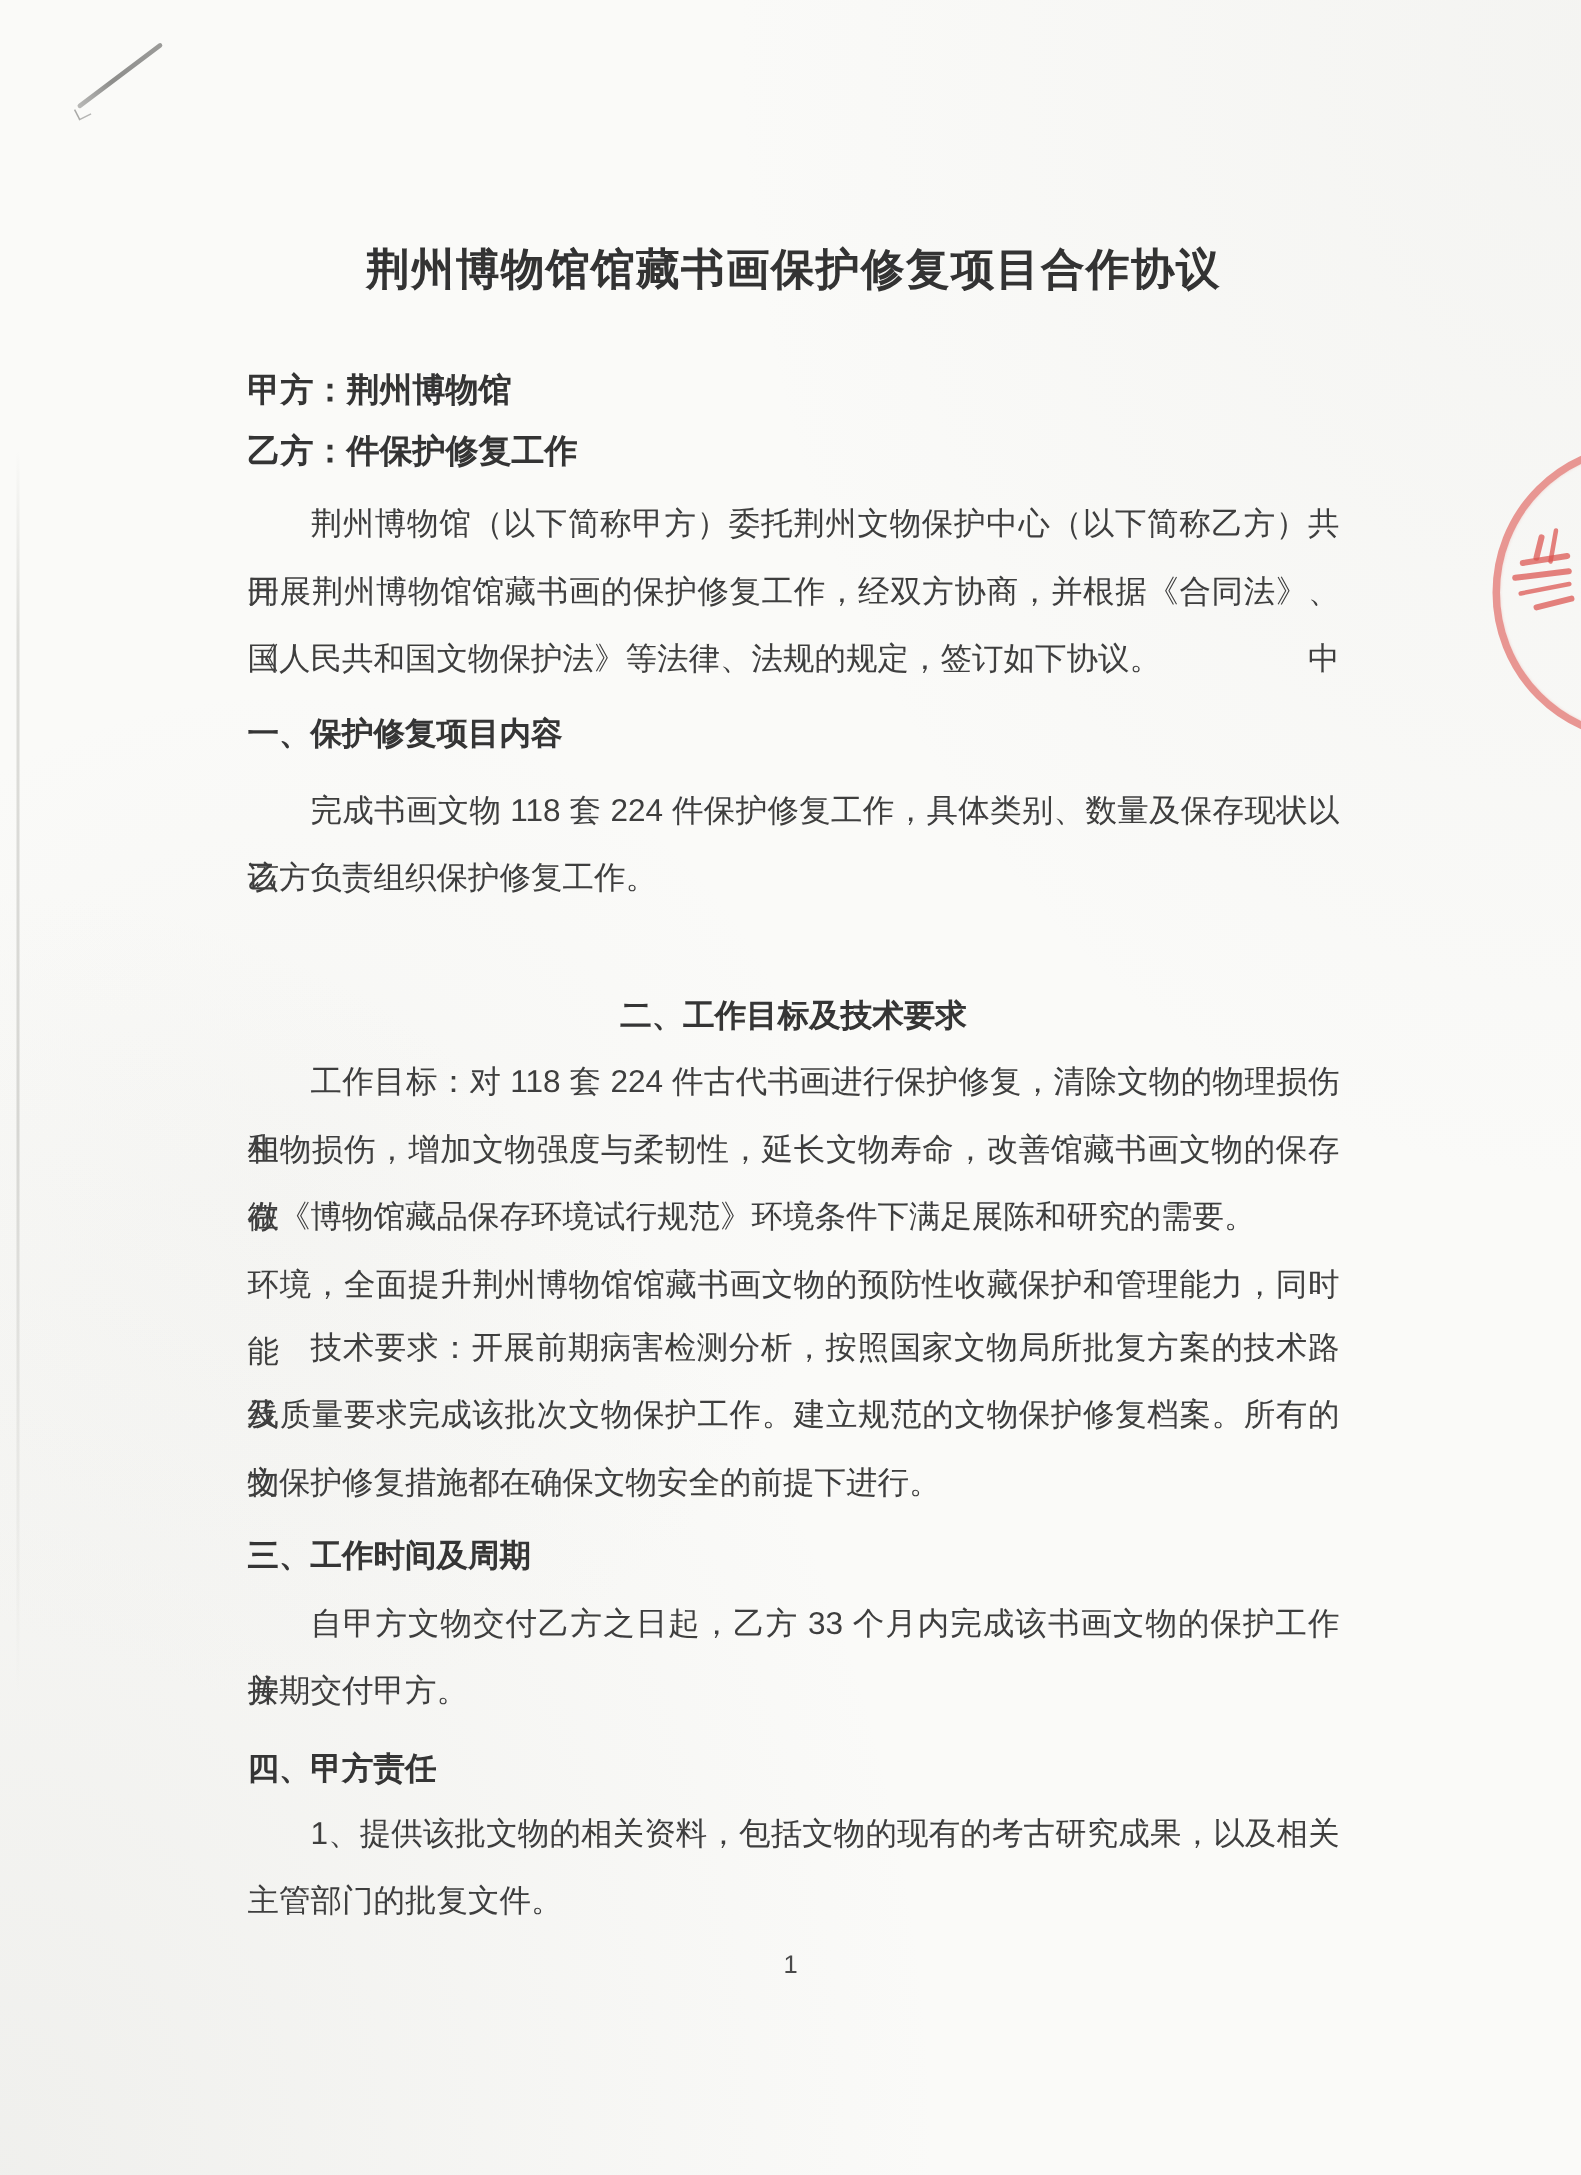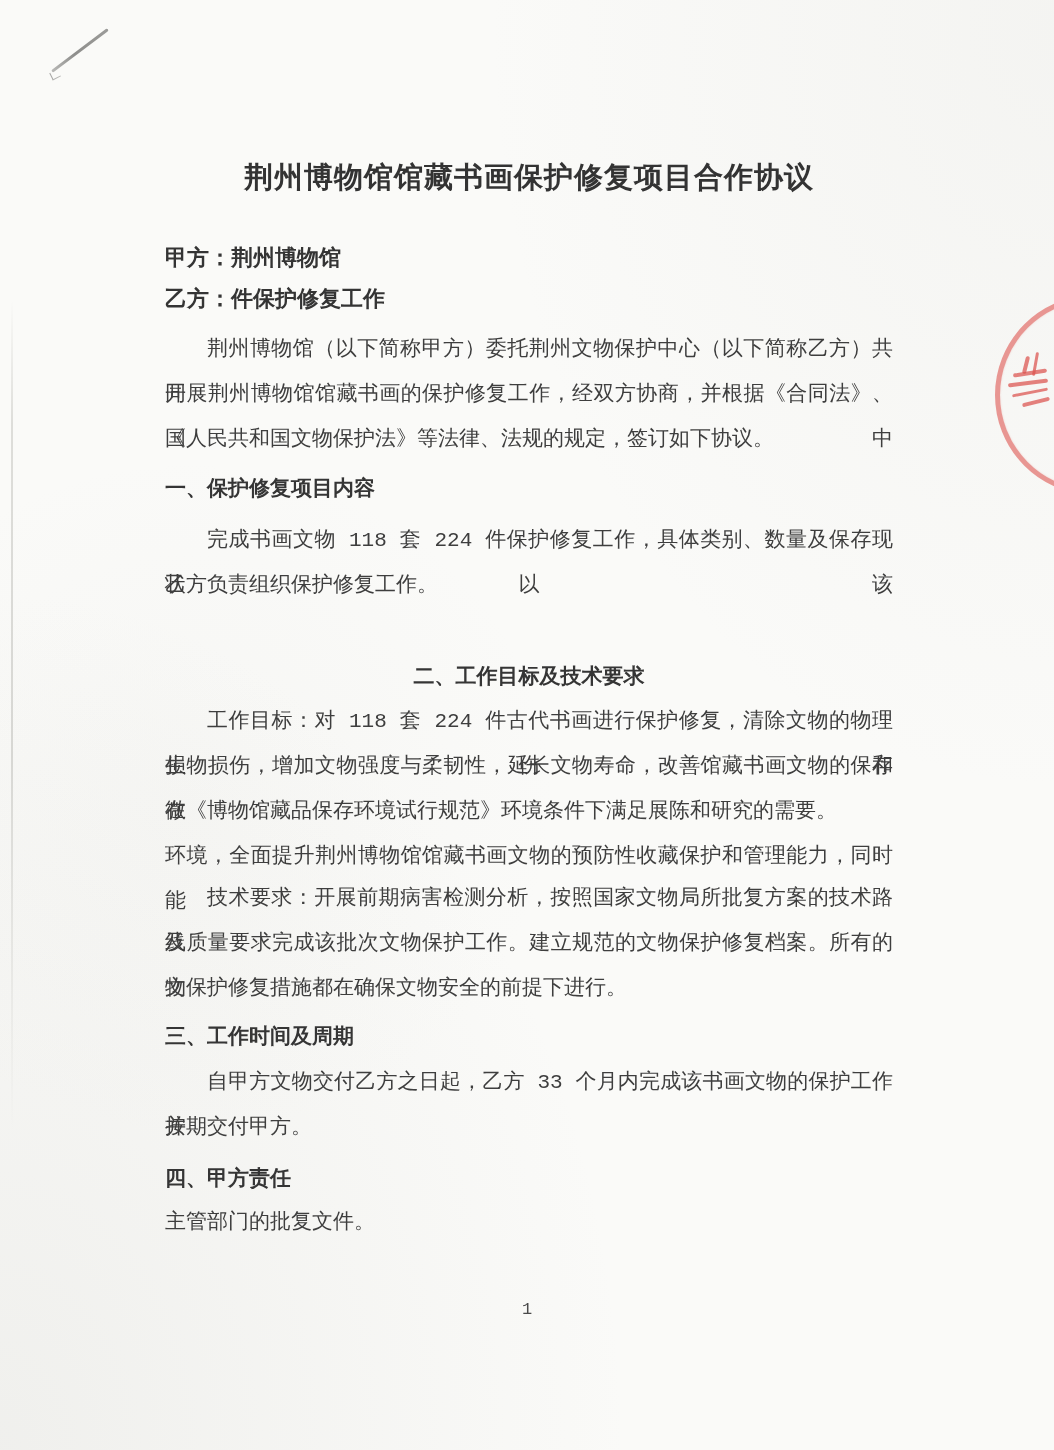--- a/index.html
+++ b/index.html
@@ -7,21 +7,21 @@
     position: relative;
     width: 1054px;
     height: 1450px;
     margin: 0 auto;
     overflow: hidden;
     background:
       radial-gradient(ellipse at 0% 100%, rgba(198,198,192,0.20), transparent 42%),
       radial-gradient(ellipse at 100% 2%, rgba(208,208,202,0.14), transparent 38%),
       radial-gradient(ellipse at 18% 55%, rgba(215,215,210,0.10), transparent 30%),
       #fafaf8;
-    font-family: Liberation Mono, monospace;
+    font-family: Liberation Sans, sans-serif;
     color: #3d3d3d;
   }
   
   .edge-line {
     position: absolute;
     left: 11px; top: 300px;
     width: 2px; height: 830px;
     background: linear-gradient(to bottom, transparent, #d6d6d2 15%, #cfcfcb 55%, transparent);
     opacity: .8;
   }
@@ -175,20 +175,21 @@
     </div>
 
     <div class="heading h-3">三、工作时间及周期</div>
     <div class="para p-s3">
       <div class="line full indent">自甲方文物交付乙方之日起，乙方 33 个月内完成该书画文物的保护工作并</div>
       <div class="line">按期交付甲方。</div>
     </div>
 
     <div class="heading h-4">四、甲方责任</div>
     <div class="para p-s4">
+      <div class="line full indent">1、提供该批文物的相关资料，包括文物的现有的考古研究成果，以及相关</div>
       <div class="line">主管部门的批复文件。</div>
     </div>
 
   </div>
 
   <div class="page-number">1</div>
 
 </div>
 
 </body></html>

